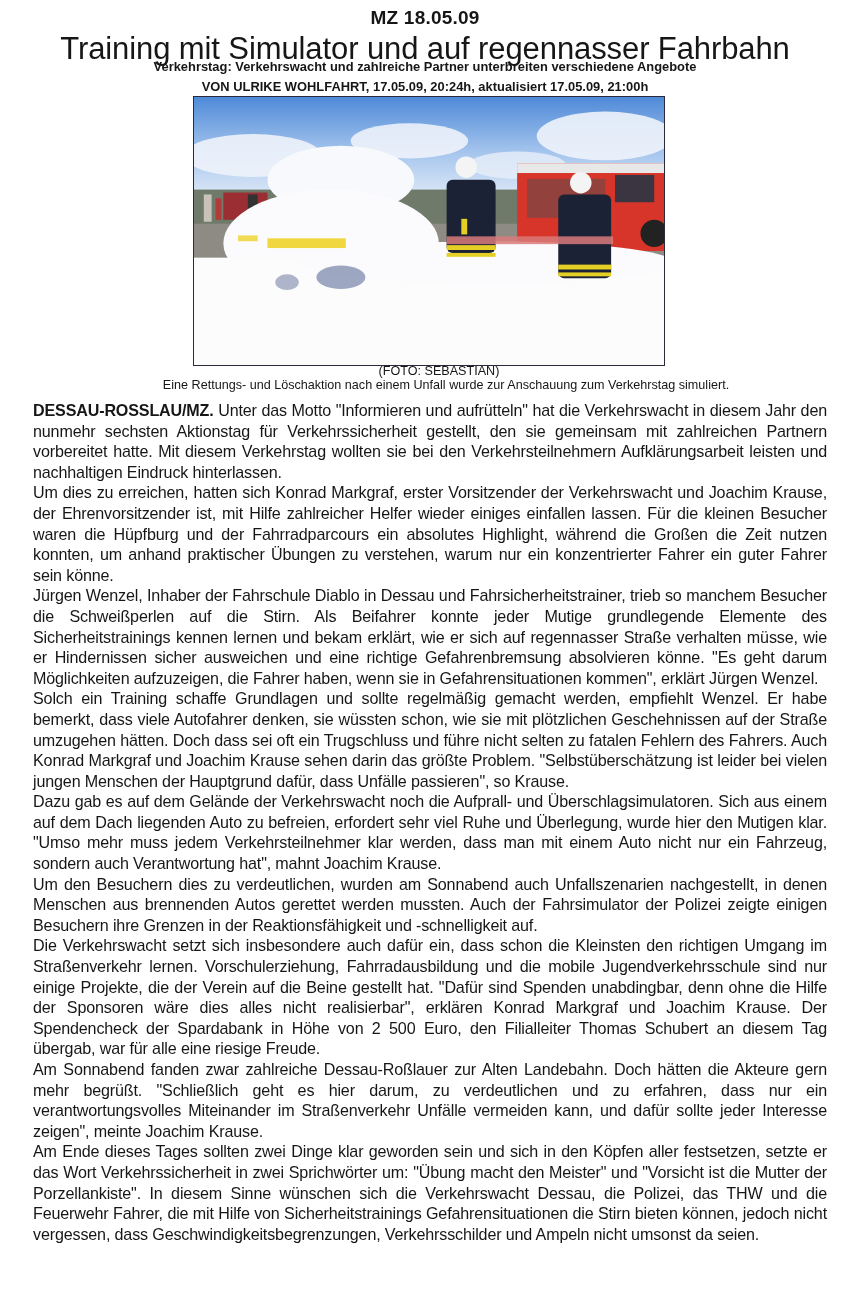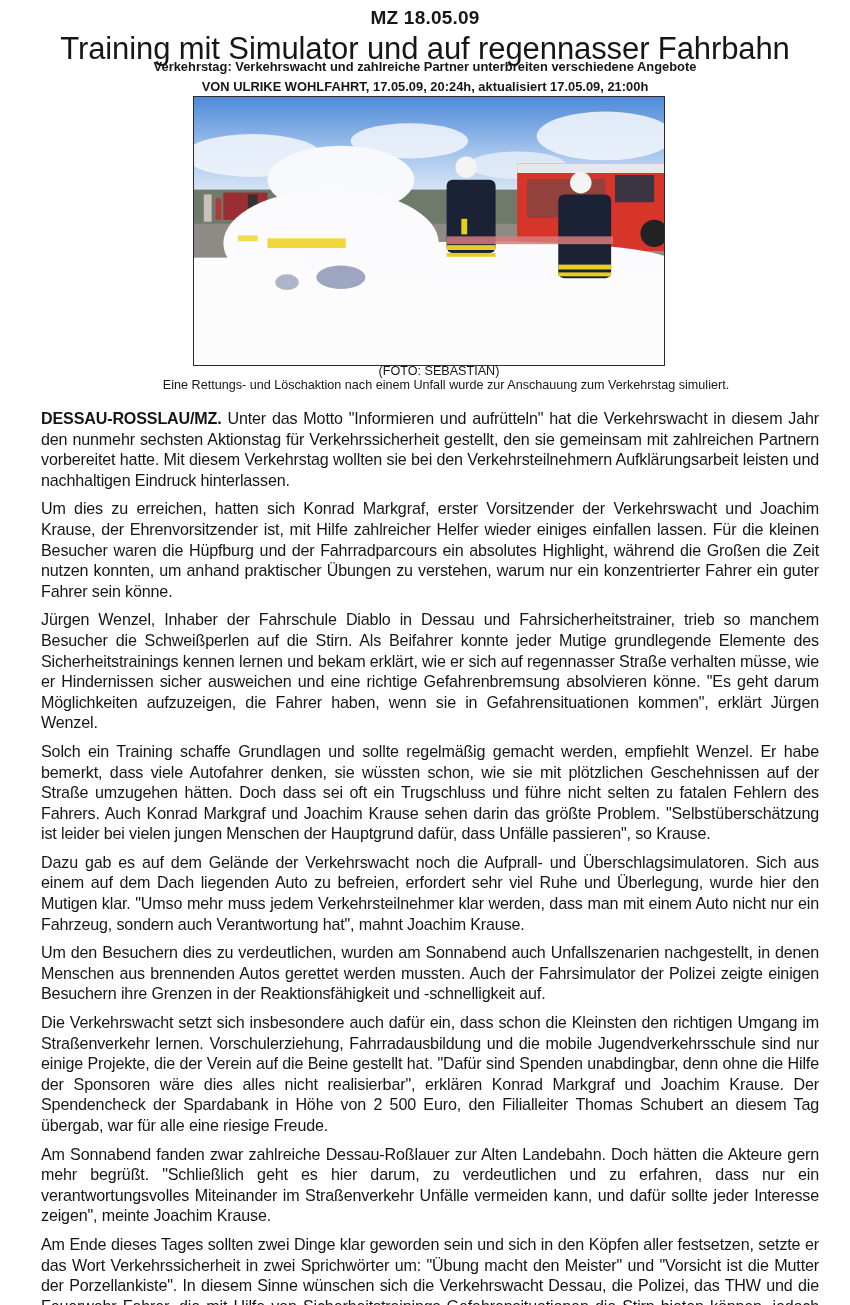--- a/index.html
+++ b/index.html
@@ -21,21 +21,21 @@
 
     .caption { position: absolute; left: 0; width: 850px; text-align: center; font-size: 12.6px; line-height: 14px; }
     .cap1 { top: 378px; padding-left: 21px; }
     .cap2 { top: 364px; margin-left: 14px; }
 
     .article {
       position: absolute; left: 33px; top: 400px; width: 794px;
       font-size: 16.1px; line-height: 20.6px; text-align: justify;
       letter-spacing: -0.15px;
     }
-    .article p { margin: 8px; }
+    .article p { margin: 0; }
     .article .dateline { font-weight: bold; }
   </style>
 </head>
 <body>
 
 <div class="hdr date">MZ 18.05.09</div>
 <h1 class="hdr title" style="margin:0">Training mit Simulator und auf regennasser Fahrbahn</h1>
 <div class="hdr subtitle">Verkehrstag: Verkehrswacht und zahlreiche Partner unterbreiten verschiedene Angebote</div>
 <div class="hdr byline">VON ULRIKE WOHLFAHRT, 17.05.09, 20:24h, aktualisiert 17.05.09, 21:00h</div>
 

